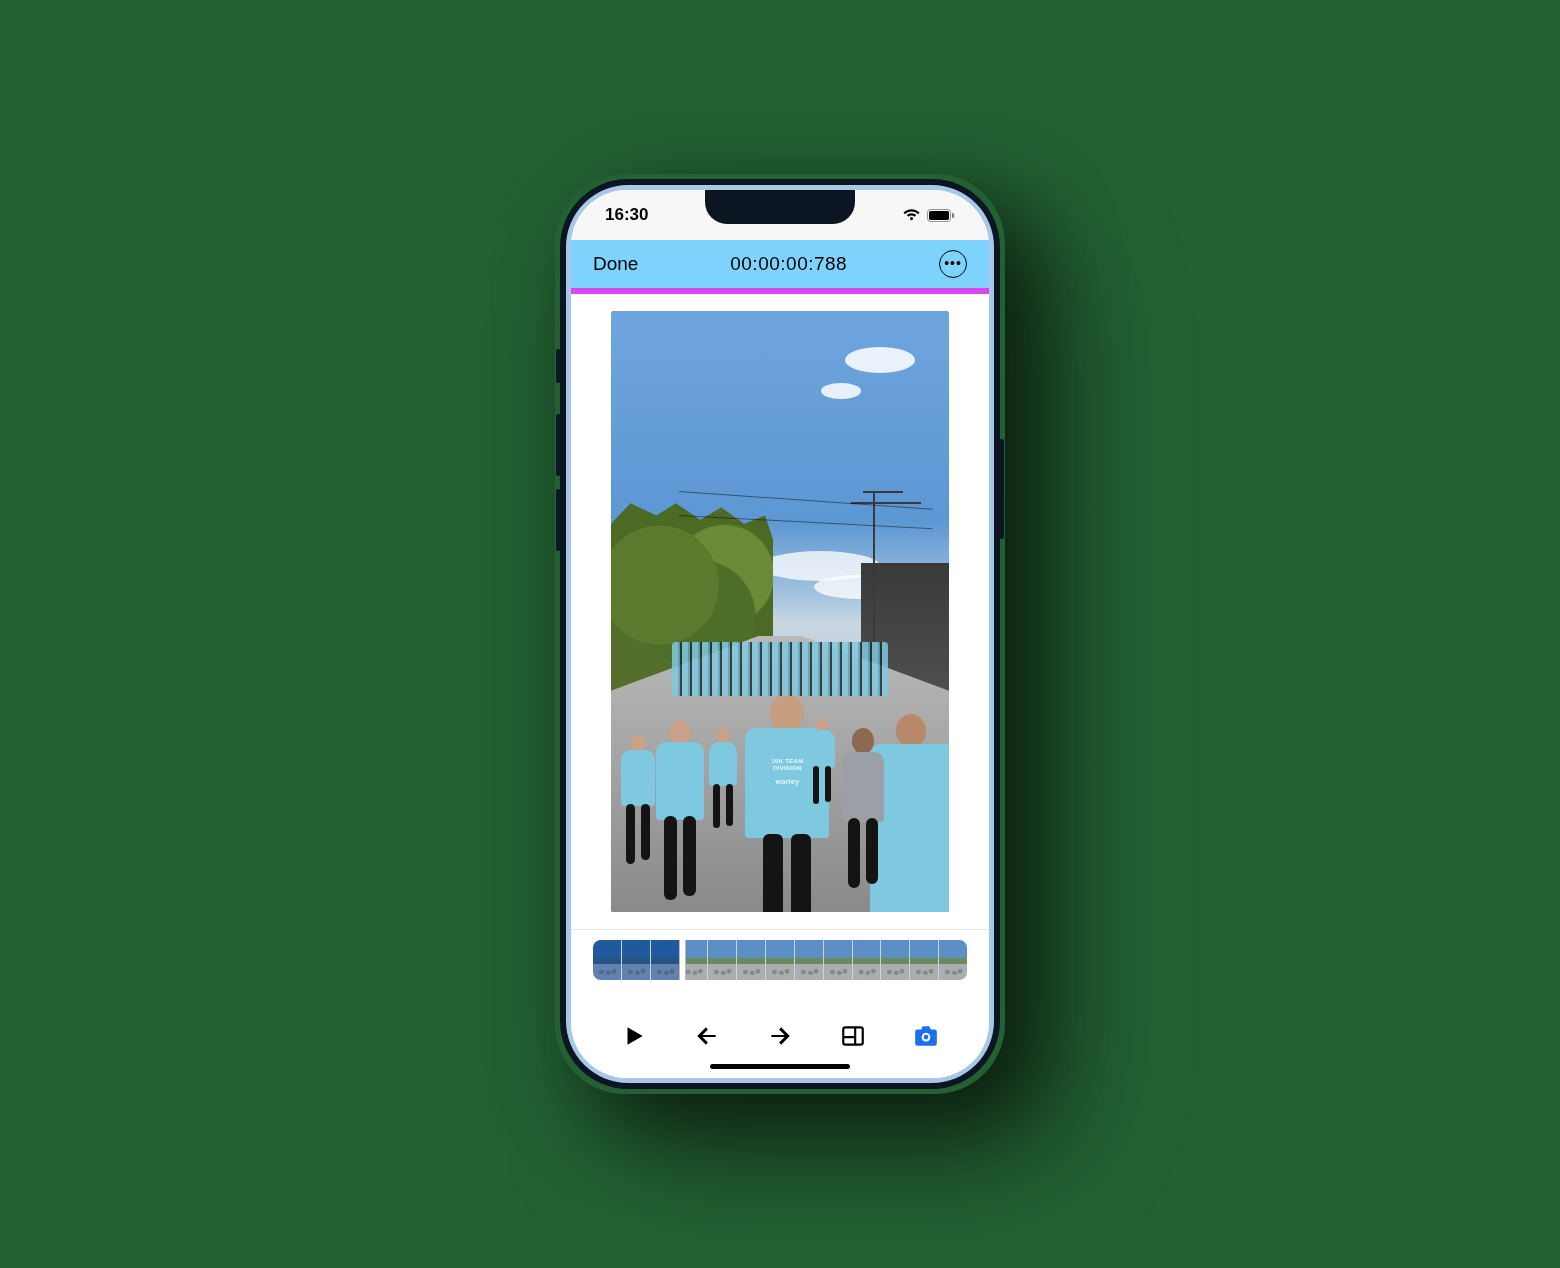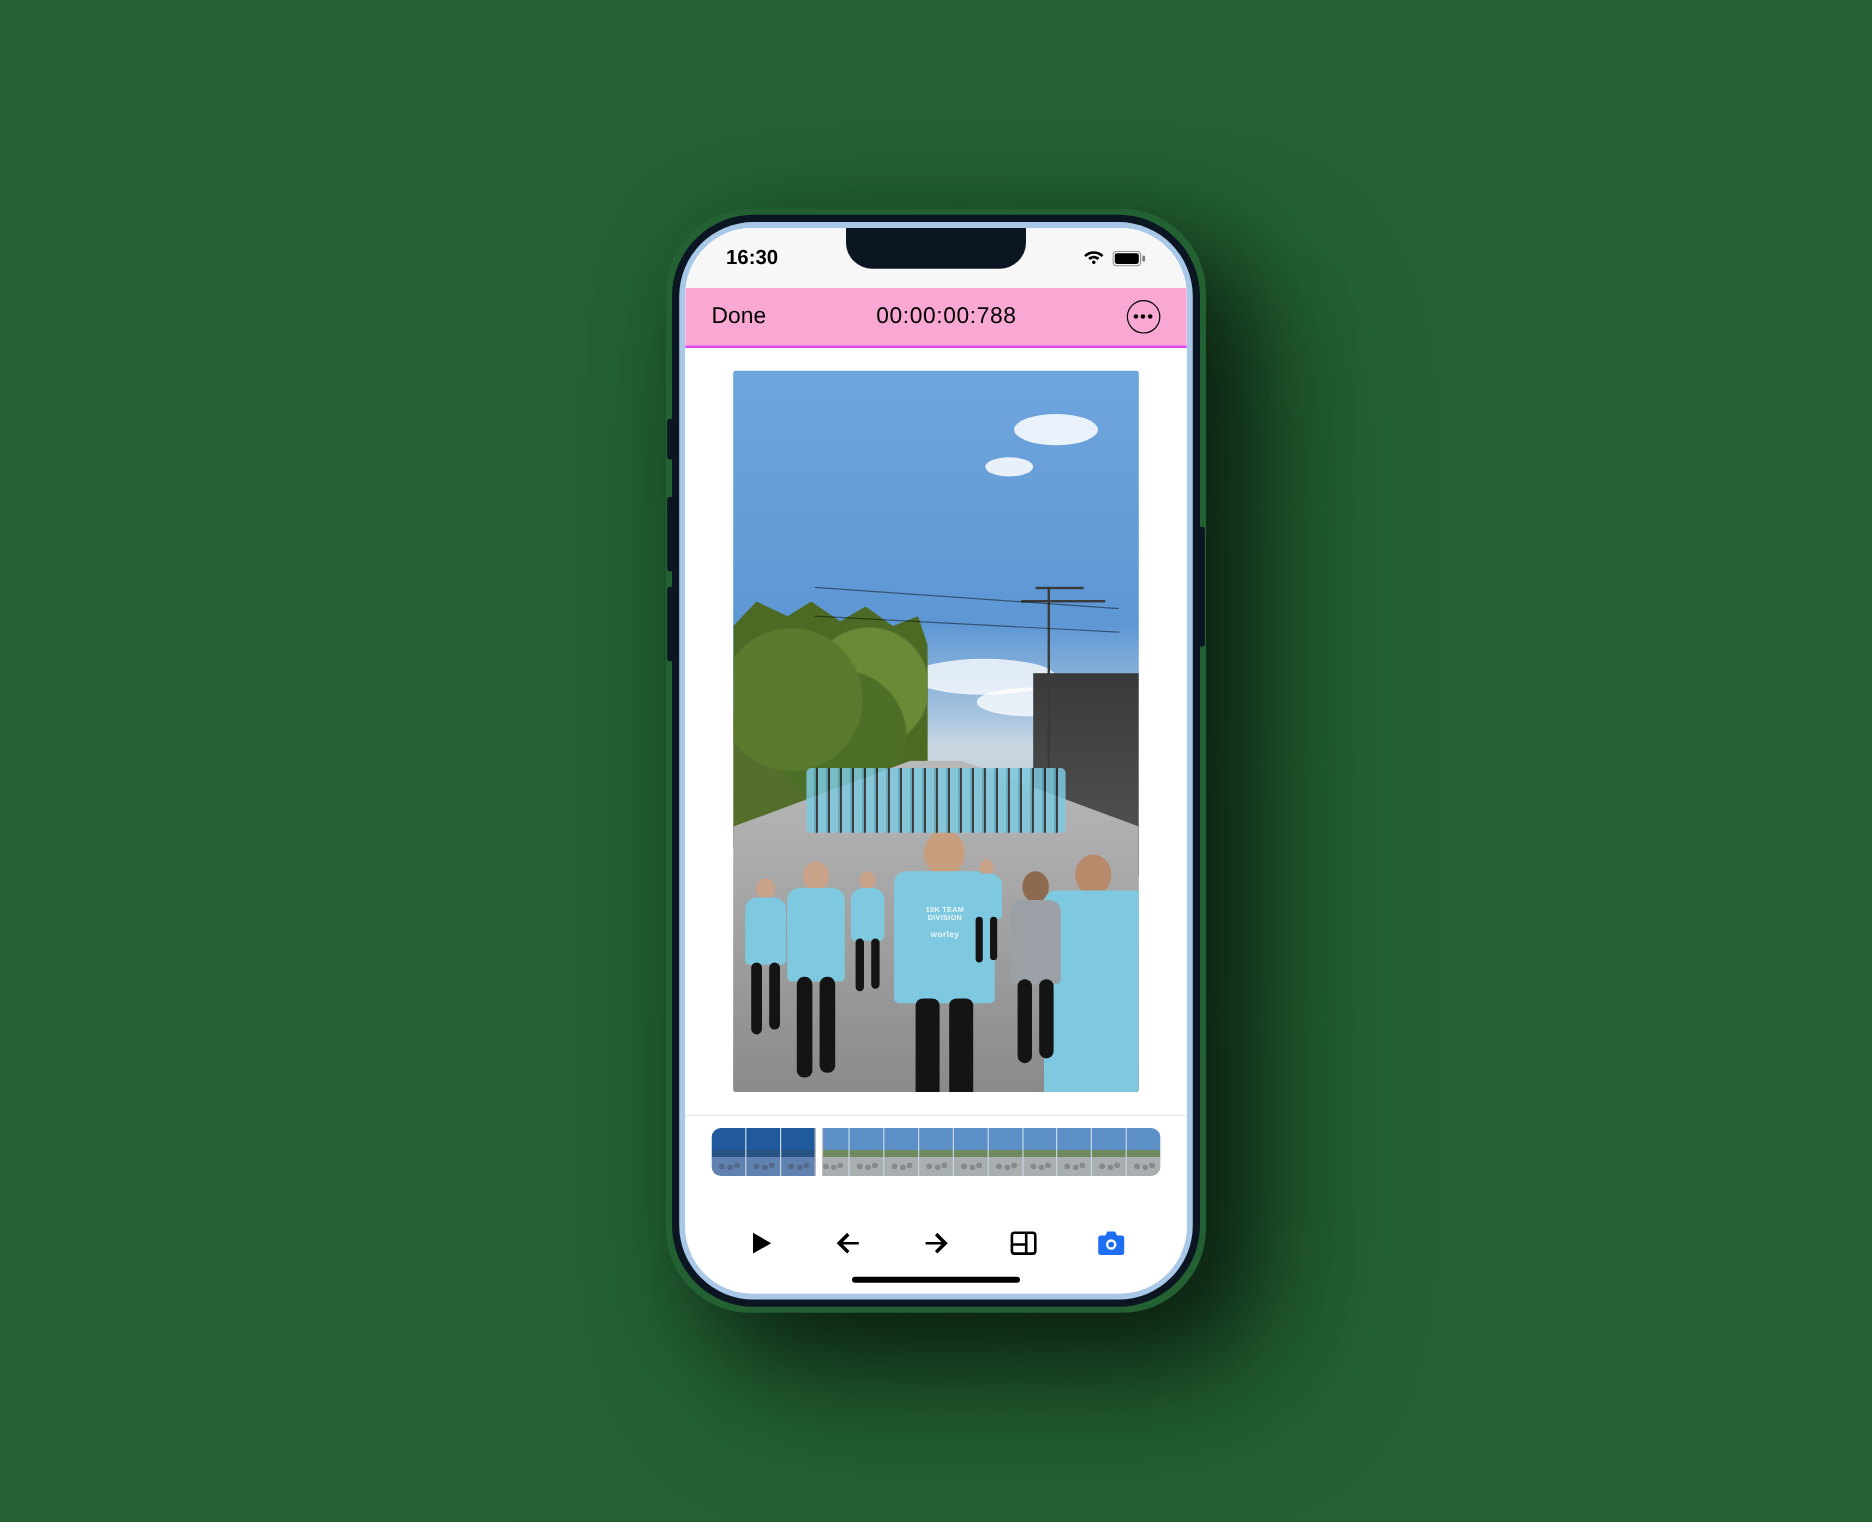--- a/index.html
+++ b/index.html
@@ -67,22 +67,22 @@
     font-size:17px;font-weight:600;color:#000;
     background:#f7f7f8;
   }
   .status-right{display:flex;align-items:center;gap:6px;}
   .status-right svg{display:block;}
   
   .navbar{
     height:48px;flex:0 0 48px;
     display:flex;align-items:center;justify-content:space-between;
     padding:0 22px;
-    background:#f9a8d4;
-    border-bottom:2px solid #d946ef;
+    background:#7dd3fc;
+    border-bottom:6px solid #d946ef;
     font-size:19px;color:#000;
   }
   .nav-title{font-weight:500;letter-spacing:.5px;}
   .nav-done{font-weight:400;}
   .nav-more{
     width:26px;height:26px;border:1.6px solid #000;border-radius:50%;
     display:flex;align-items:center;justify-content:center;
     font-size:14px;letter-spacing:1px;line-height:0;
   }
   .nav-more span{position:relative;top:-1px;}

